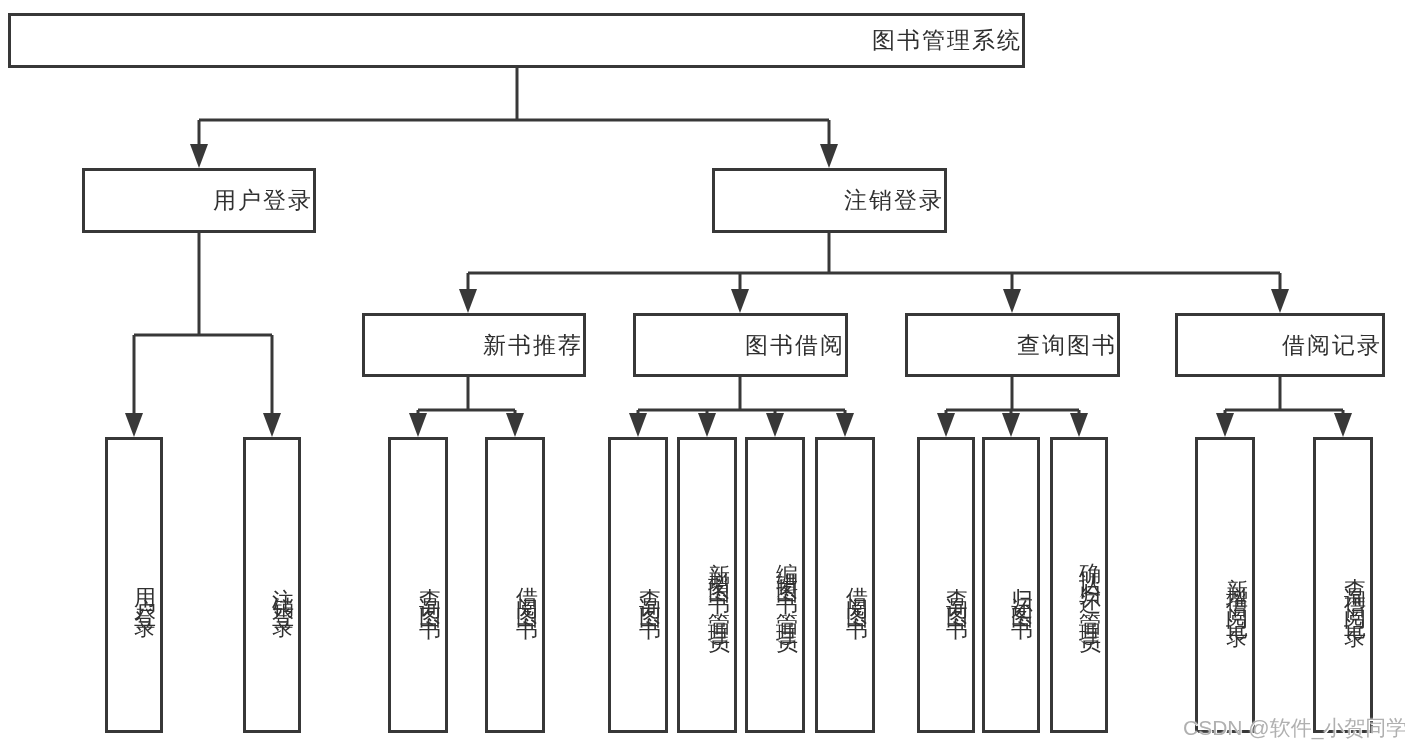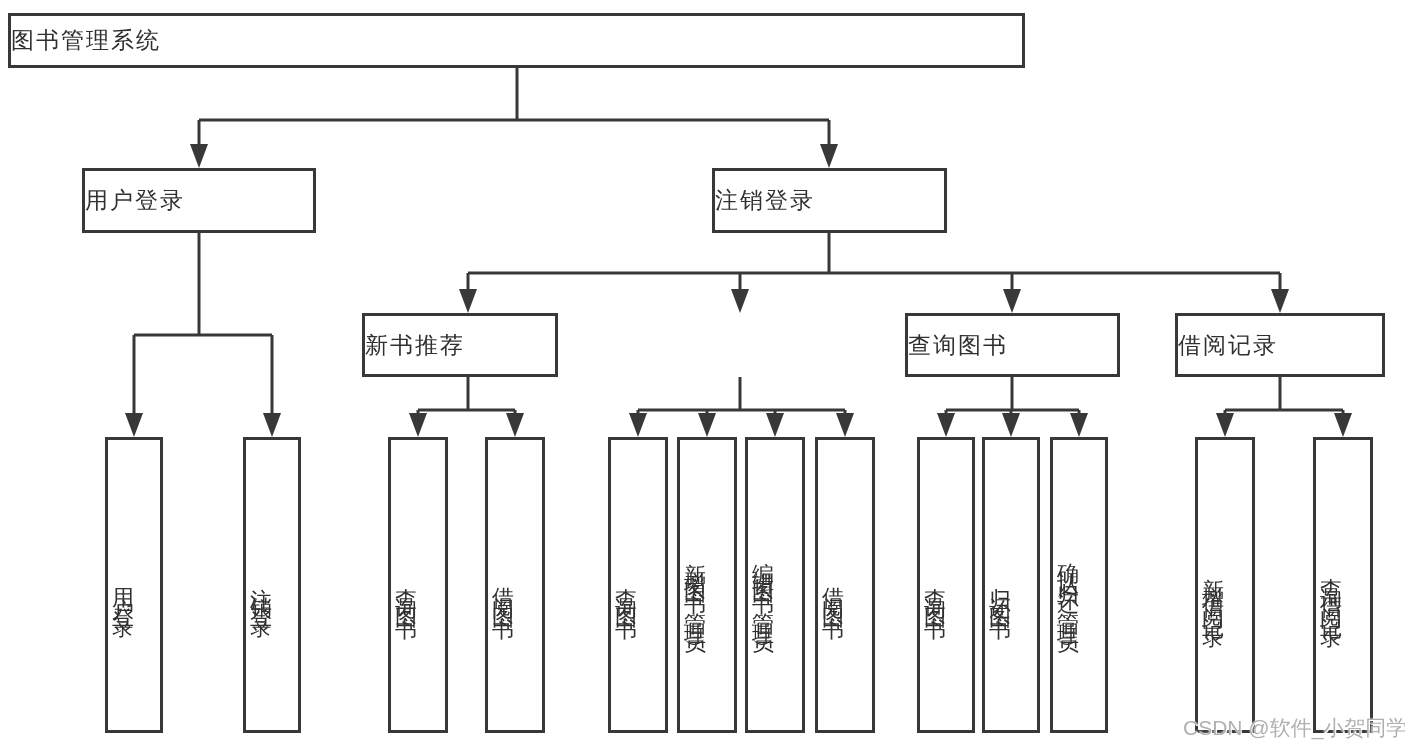--- a/index.html
+++ b/index.html
@@ -22,21 +22,21 @@
     height: 747px;
     z-index: 1;
   }
   .node {
     position: absolute;
     box-sizing: border-box;
     border: 3px solid #383838;
     background: #ffffff;
     display: flex;
     align-items: center;
-    justify-content: flex-start;
+    justify-content: flex-end;
     z-index: 2;
   }
   .node .hlabel {
     font-size: 23px;
     letter-spacing: 2px;
     color: #303030;
     white-space: nowrap;
   }
   .node .vlabel {
     writing-mode: vertical-rl;
@@ -133,22 +133,25 @@
     <span class="hlabel">图书管理系统</span>
   </div>
 
   <div class="node" style="left:82px; top:168px; width:234px; height:65px;">
     <span class="hlabel">用户登录</span>
   </div>
   <div class="node" style="left:712px; top:168px; width:235px; height:65px;">
     <span class="hlabel">注销登录</span>
   </div>
 
-  <div class="node" style="left:362px; top:313px; width:196px; height:64px;">
+  <div class="node" style="left:362px; top:313px; width:224px; height:64px;">
     <span class="hlabel">新书推荐</span>
+  </div>
+  <div class="node" style="left:633px; top:313px; width:215px; height:64px;">
+    <span class="hlabel">图书借阅</span>
   </div>
   <div class="node" style="left:905px; top:313px; width:215px; height:64px;">
     <span class="hlabel">查询图书</span>
   </div>
   <div class="node" style="left:1175px; top:313px; width:210px; height:64px;">
     <span class="hlabel">借阅记录</span>
   </div>
 
   <div class="node" style="left:105px; top:437px; width:58px; height:296px;">
     <span class="vlabel">用户登录</span>

